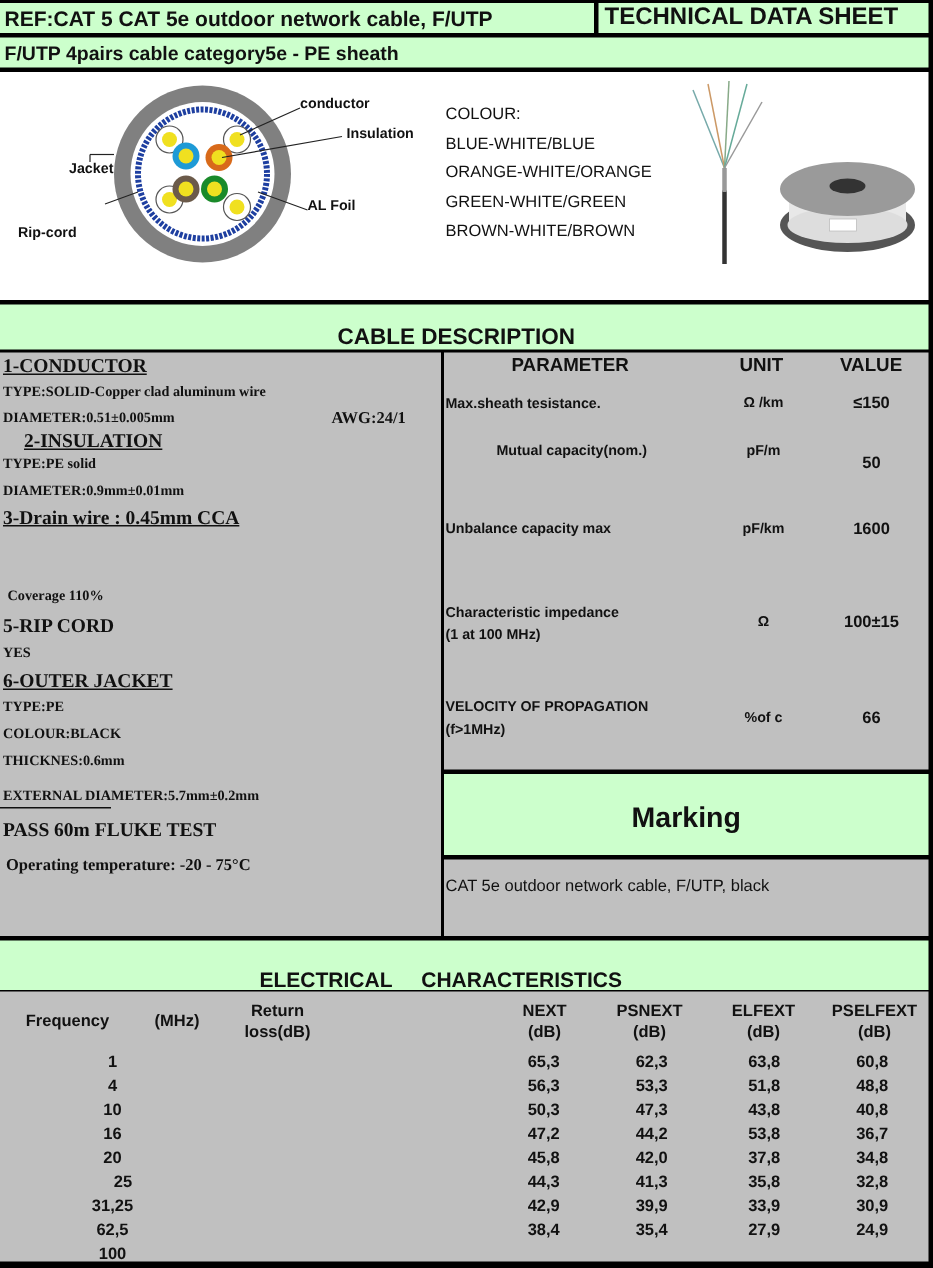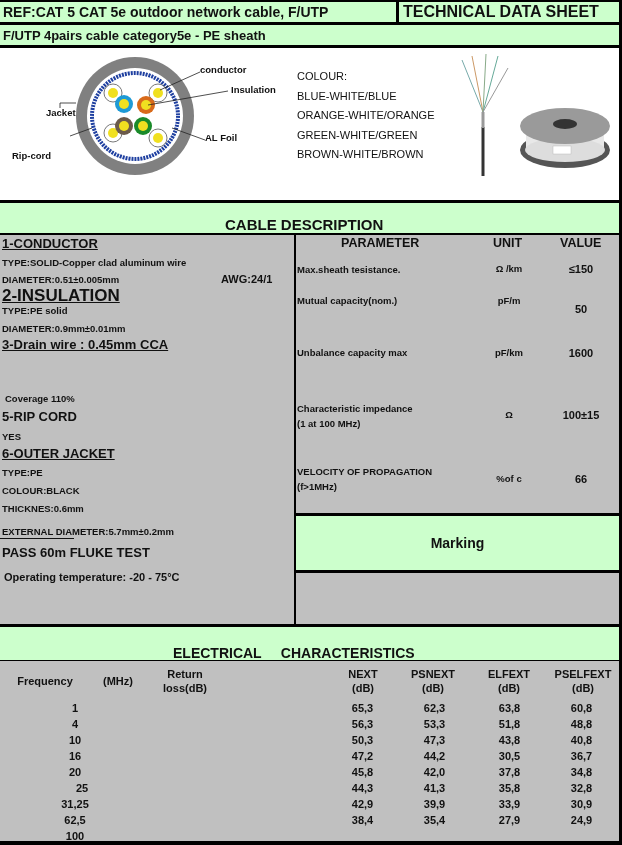--- a/index.html
+++ b/index.html
@@ -97,26 +97,26 @@
     <ellipse cx="47" cy="20" rx="45" ry="18" fill="#9a9a9a"></ellipse>
     <ellipse cx="47" cy="18" rx="12" ry="5" fill="#333"></ellipse>
     <rect x="35" y="40" width="18" height="8" fill="#fff" stroke="#bbb" stroke-width="0.5"></rect>
   </svg>
 </div>
 
 <div class="abs green" style="left:0;top:203px;width:619px;height:30px;">
   <div class="abs" style="left:225px;top:13px;font-size:15px;">CABLE  DESCRIPTION</div>
 </div>
 
-<div class="abs grey" style="left:0;top:235px;width:294px;height:389px;">
+<div class="abs grey" style="left:0;top:235px;width:294px;height:389px;font-family:Liberation Serif, serif;">
   <div class="abs u" style="left:2px;top:1px;font-size:13px;">1-CONDUCTOR</div>
   <div class="abs sm" style="left:2px;top:22px;">TYPE:SOLID-Copper clad aluminum wire</div>
   <div class="abs sm" style="left:2px;top:39px;">DIAMETER:0.51±0.005mm</div>
   <div class="abs md" style="left:221px;top:38px;">AWG:24/1</div>
-  <div class="abs u" style="left:2px;top:51px;font-size:17px;">2-INSULATION</div>
+  <div class="abs u" style="left:16px;top:51px;font-size:13px;">2-INSULATION</div>
   <div class="abs sm" style="left:2px;top:70px;">TYPE:PE solid</div>
   <div class="abs sm" style="left:2px;top:88px;">DIAMETER:0.9mm±0.01mm</div>
   <div class="abs u" style="left:2px;top:102px;font-size:13px;">3-Drain wire : 0.45mm CCA</div>
   <div class="abs sm" style="left:5px;top:158px;">Coverage 110%</div>
   <div class="abs" style="left:2px;top:174px;font-size:13px;">5-RIP CORD</div>
   <div class="abs sm" style="left:2px;top:196px;">YES</div>
   <div class="abs u" style="left:2px;top:211px;font-size:13px;">6-OUTER JACKET</div>
   <div class="abs sm" style="left:2px;top:232px;">TYPE:PE</div>
   <div class="abs sm" style="left:2px;top:250px;">COLOUR:BLACK</div>
   <div class="abs sm" style="left:2px;top:268px;">THICKNES:0.6mm</div>
@@ -128,43 +128,44 @@
 
 <div class="abs grey" style="left:296px;top:235px;width:323px;height:278px;">
   <div class="abs" style="left:45px;top:1px;font-size:12.5px;">PARAMETER</div>
   <div class="abs" style="left:197px;top:1px;font-size:12.5px;">UNIT</div>
   <div class="abs" style="left:264px;top:1px;font-size:12.5px;">VALUE</div>
 
   <div class="abs sm" style="left:1px;top:29px;">Max.sheath tesistance.</div>
   <div class="abs sm c" style="left:180px;top:28px;width:66px;">Ω /km</div>
   <div class="abs md c" style="left:252px;top:28px;width:66px;">≤150</div>
 
-  <div class="abs sm" style="left:1px;top:60px;">Mutual capacity(nom.)</div>
+  <div class="abs sm" style="left:1px;top:60px;padding-left:34px;">Mutual capacity(nom.)</div>
   <div class="abs sm c" style="left:180px;top:60px;width:66px;">pF/m</div>
   <div class="abs md c" style="left:252px;top:68px;width:66px;">50</div>
 
   <div class="abs sm" style="left:1px;top:112px;">Unbalance capacity max</div>
   <div class="abs sm c" style="left:180px;top:112px;width:66px;">pF/km</div>
   <div class="abs md c" style="left:252px;top:112px;width:66px;">1600</div>
 
   <div class="abs sm" style="left:1px;top:168px;">Characteristic  impedance</div>
   <div class="abs sm" style="left:1px;top:183px;">(1  at  100  MHz)</div>
   <div class="abs sm c" style="left:180px;top:174px;width:66px;">Ω</div>
   <div class="abs md c" style="left:252px;top:174px;width:66px;">100±15</div>
 
   <div class="abs sm" style="left:1px;top:231px;">VELOCITY  OF  PROPAGATION</div>
   <div class="abs sm" style="left:1px;top:246px;">(f&gt;1MHz)</div>
   <div class="abs sm c" style="left:180px;top:238px;width:66px;">%of c</div>
   <div class="abs md c" style="left:252px;top:238px;width:66px;">66</div>
 </div>
 
 <div class="abs green" style="left:296px;top:516px;width:323px;height:54px;">
-  <div class="abs c" style="left:0;top:19px;width:323px;font-size:14px;">Marking</div>
+  <div class="abs c" style="left:0;top:19px;width:323px;font-size:19px;">Marking</div>
 </div>
 <div class="abs grey" style="left:296px;top:573px;width:323px;height:51px;">
+  <div class="abs md" style="left:1px;top:12px;font-weight:normal;">CAT 5e outdoor network cable, F/UTP, black</div>
 </div>
 
 <div class="abs green" style="left:0;top:627px;width:619px;height:33px;">
   <div class="abs" style="left:173px;top:18px;font-size:14px;white-space:pre;">ELECTRICAL     CHARACTERISTICS</div>
 </div>
 
 <div class="abs grey" style="left:0;top:661px;width:619px;height:180px;">
   <div class="abs tbl-h" style="left:10px;top:13px;width:70px;"><span>Frequency</span></div>
   <div class="abs tbl-h" style="left:98px;top:13px;width:40px;"><span>(MHz)</span></div>
   <div class="abs tbl-h" style="left:150px;top:6px;width:70px;">
@@ -207,21 +208,21 @@
       <span class="abs tbl-v" style="left:55px;width:40px;">10</span>
       <span class="abs tbl-v" style="left:340px;width:45px;">50,3</span>
       <span class="abs tbl-v" style="left:412px;width:45px;">47,3</span>
       <span class="abs tbl-v" style="left:487px;width:45px;">43,8</span>
       <span class="abs tbl-v" style="left:559px;width:45px;">40,8</span>
     </div>
     <div class="abs" style="left:0;top:48px;width:619px;height:16px;">
       <span class="abs tbl-v" style="left:55px;width:40px;">16</span>
       <span class="abs tbl-v" style="left:340px;width:45px;">47,2</span>
       <span class="abs tbl-v" style="left:412px;width:45px;">44,2</span>
-      <span class="abs tbl-v" style="left:487px;width:45px;">30,5</span>
+      <span class="abs tbl-v" style="left:487px;width:45px;">53,8</span>
       <span class="abs tbl-v" style="left:559px;width:45px;">36,7</span>
     </div>
     <div class="abs" style="left:0;top:64px;width:619px;height:16px;">
       <span class="abs tbl-v" style="left:55px;width:40px;">20</span>
       <span class="abs tbl-v" style="left:340px;width:45px;">45,8</span>
       <span class="abs tbl-v" style="left:412px;width:45px;">42,0</span>
       <span class="abs tbl-v" style="left:487px;width:45px;">37,8</span>
       <span class="abs tbl-v" style="left:559px;width:45px;">34,8</span>
     </div>
     <div class="abs" style="left:0;top:80px;width:619px;height:16px;">

